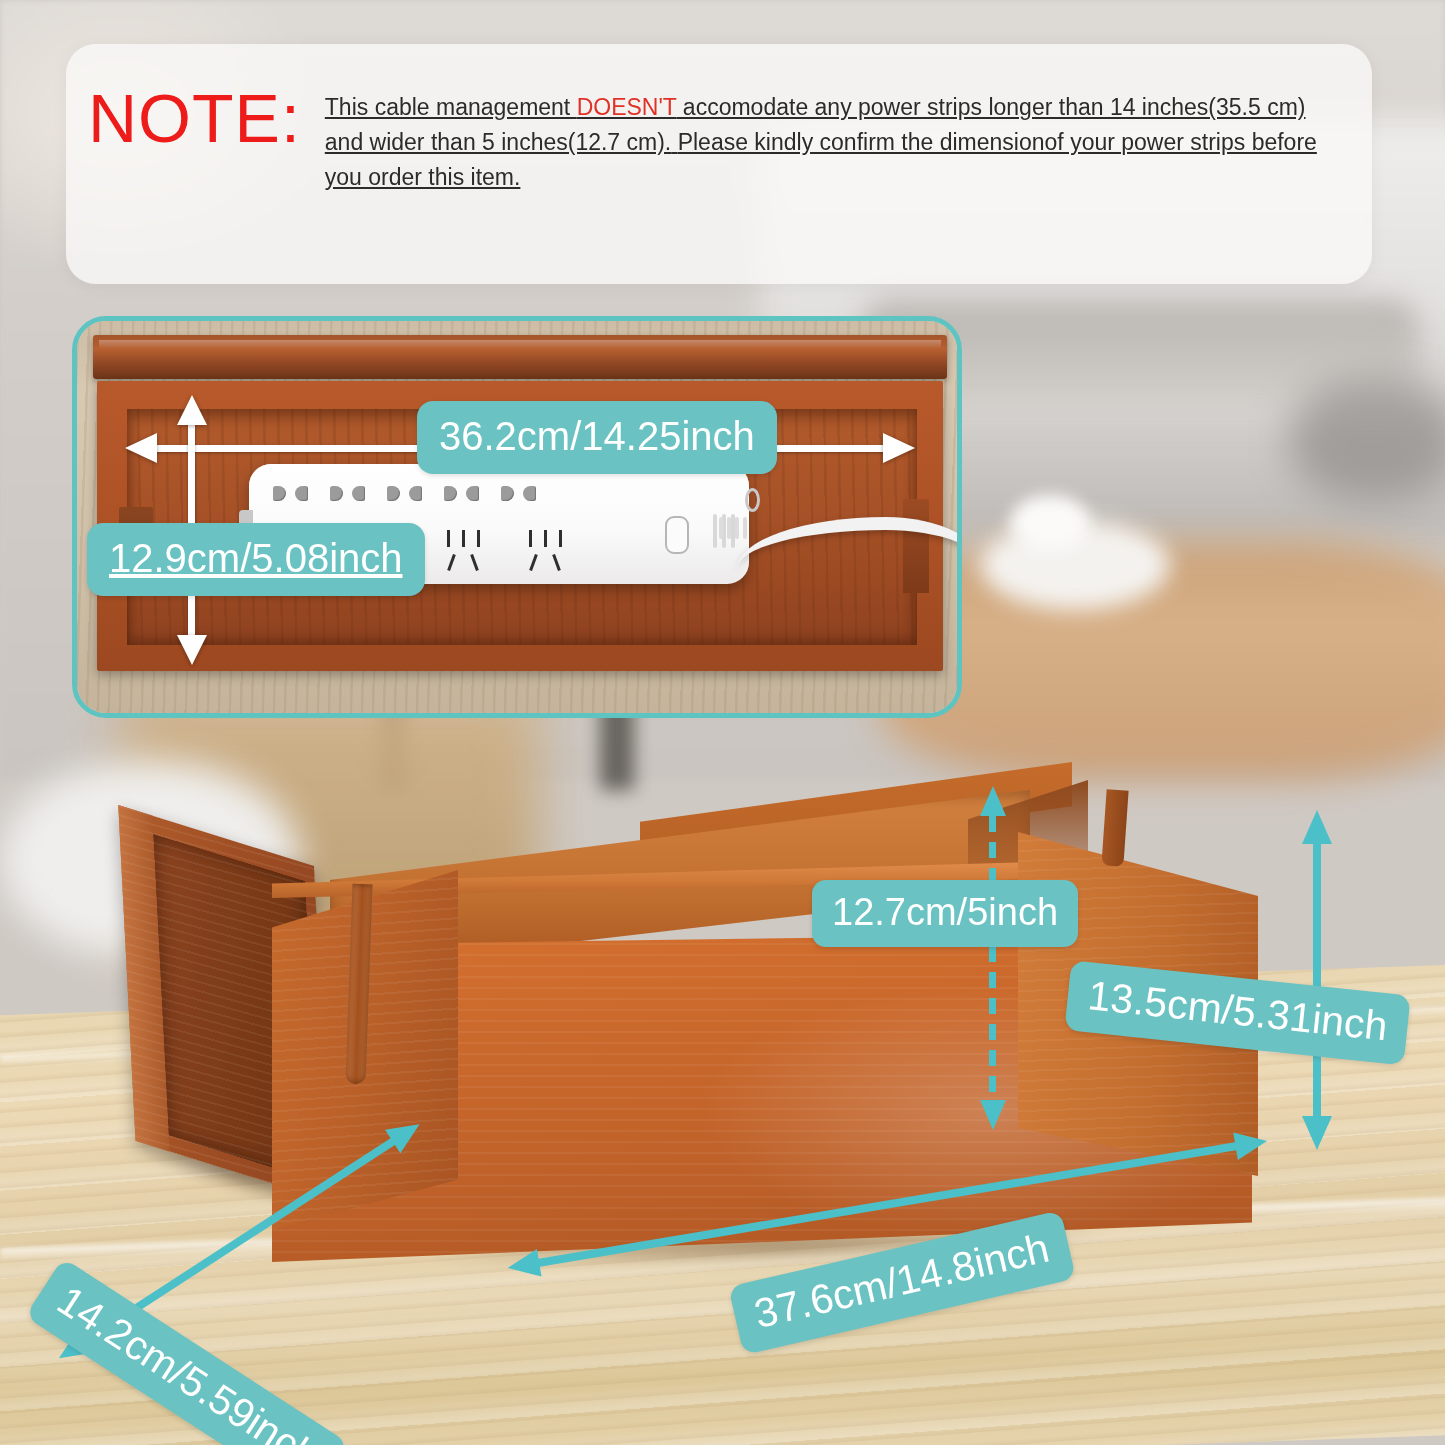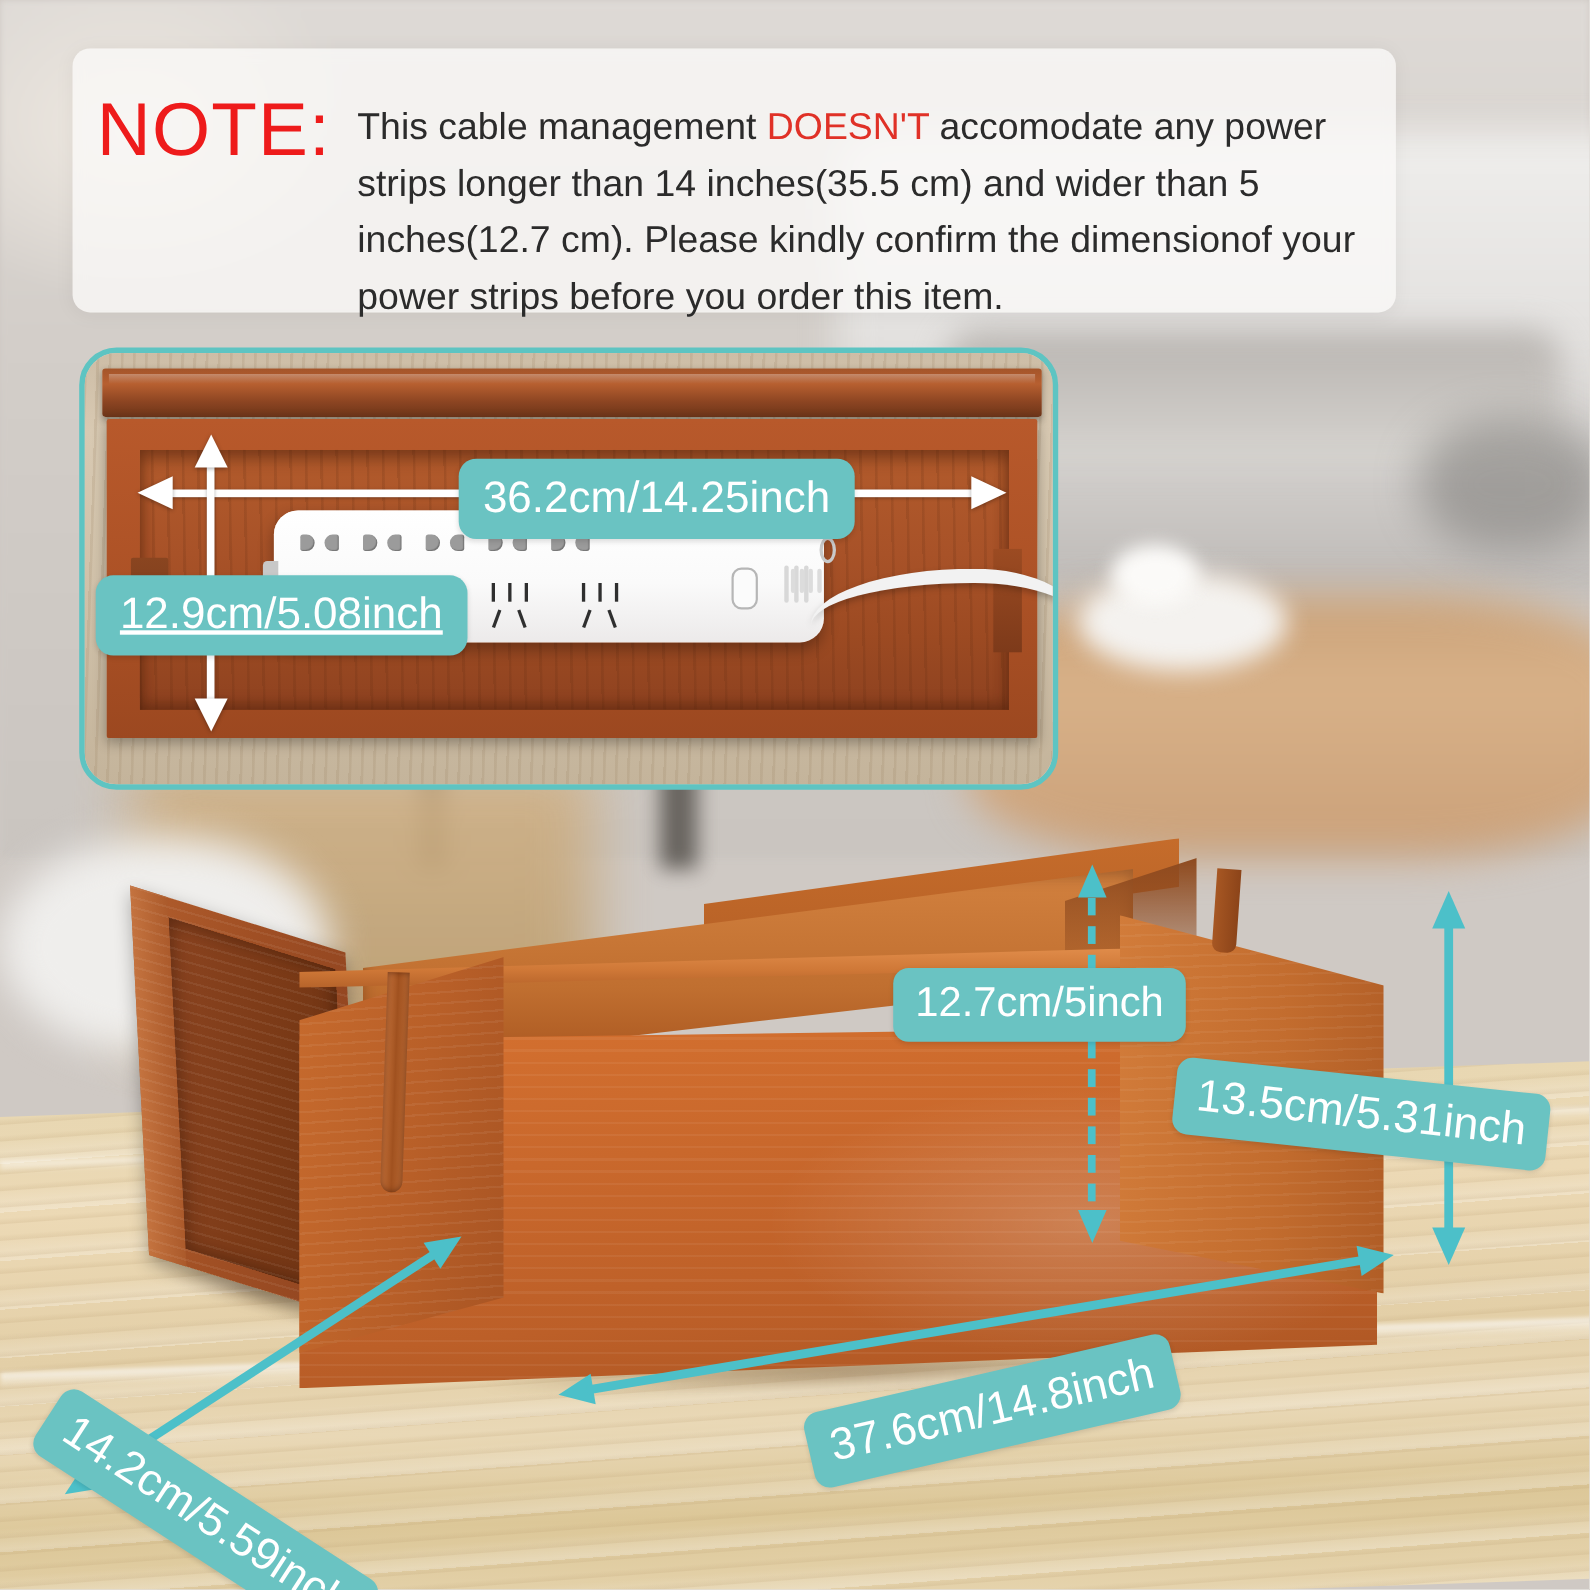--- a/index.html
+++ b/index.html
@@ -124,45 +124,46 @@
     left: 0px; top: 1030px; width: 1500px; height: 10px;
     background: linear-gradient(180deg, rgba(255,255,255,.6), rgba(255,255,255,0));
     transform: rotate(-2deg);
     filter: blur(2px);
   }
 
   
   #note-panel {
     position: absolute;
     left: 66px; top: 44px;
-    width: 1203px; height: 240px;
+    width: 1306px; height: 240px;
     background: rgba(250,249,247,.80);
-    border-radius: 16px;
+    border-radius: 30px;
     backdrop-filter: blur(6px);
     box-shadow: 0 2px 18px rgba(0,0,0,.05);
     display: flex;
     align-items: flex-start;
     padding: 42px 28px 18px 22px;
   }
   #note-label {
     color: #ee1b1b;
     font-size: 68px;
     font-weight: 400;
     letter-spacing: 1px;
     line-height: .95;
     white-space: nowrap;
     margin-right: 24px;
     font-family: "Liberation Sans", sans-serif;
   }
   #note-body {
-    font-size: 34px;
+    font-size: 23px;
     line-height: 1.52;
     color: #2b2b2b;
     padding-top: 4px;
     max-width: 1000px;
+    text-decoration: underline;
   }
   #note-body .hl { color: #e03127; }
 
   
   #inset-photo {
     position: absolute;
     left: 72px; top: 316px;
     width: 890px; height: 402px;
     border: 5px solid #5ec4c2;
     border-radius: 34px;
@@ -504,21 +505,21 @@
     </div>
 
     <div class="warrow" style="left:100px; top:74px; width:30px; height:270px;">
       <span class="shaft" style="left:11px; top:22px; width:7px; height:226px;"></span>
       <span class="head" style="left:0px; top:0px;
             border-left:15px solid transparent; border-right:15px solid transparent; border-bottom:30px solid #fff;"></span>
       <span class="head" style="left:0px; bottom:0px;
             border-left:15px solid transparent; border-right:15px solid transparent; border-top:30px solid #fff;"></span>
     </div>
 
-    <div class="pill lg" style="left:340px; top:96px;">36.2cm/14.25inch</div>
+    <div class="pill lg" style="left:340px; top:80px;">36.2cm/14.25inch</div>
     <div class="pill lg" style="left:10px; top:202px;text-decoration:underline;">12.9cm/5.08inch</div>
   </div>
 
   <div id="product">
 
     <div class="lid-shadow-floor"></div>
     <div class="box-shadow-floor"></div>
 
     <div class="lid-lean">
       <div class="face"></div>

